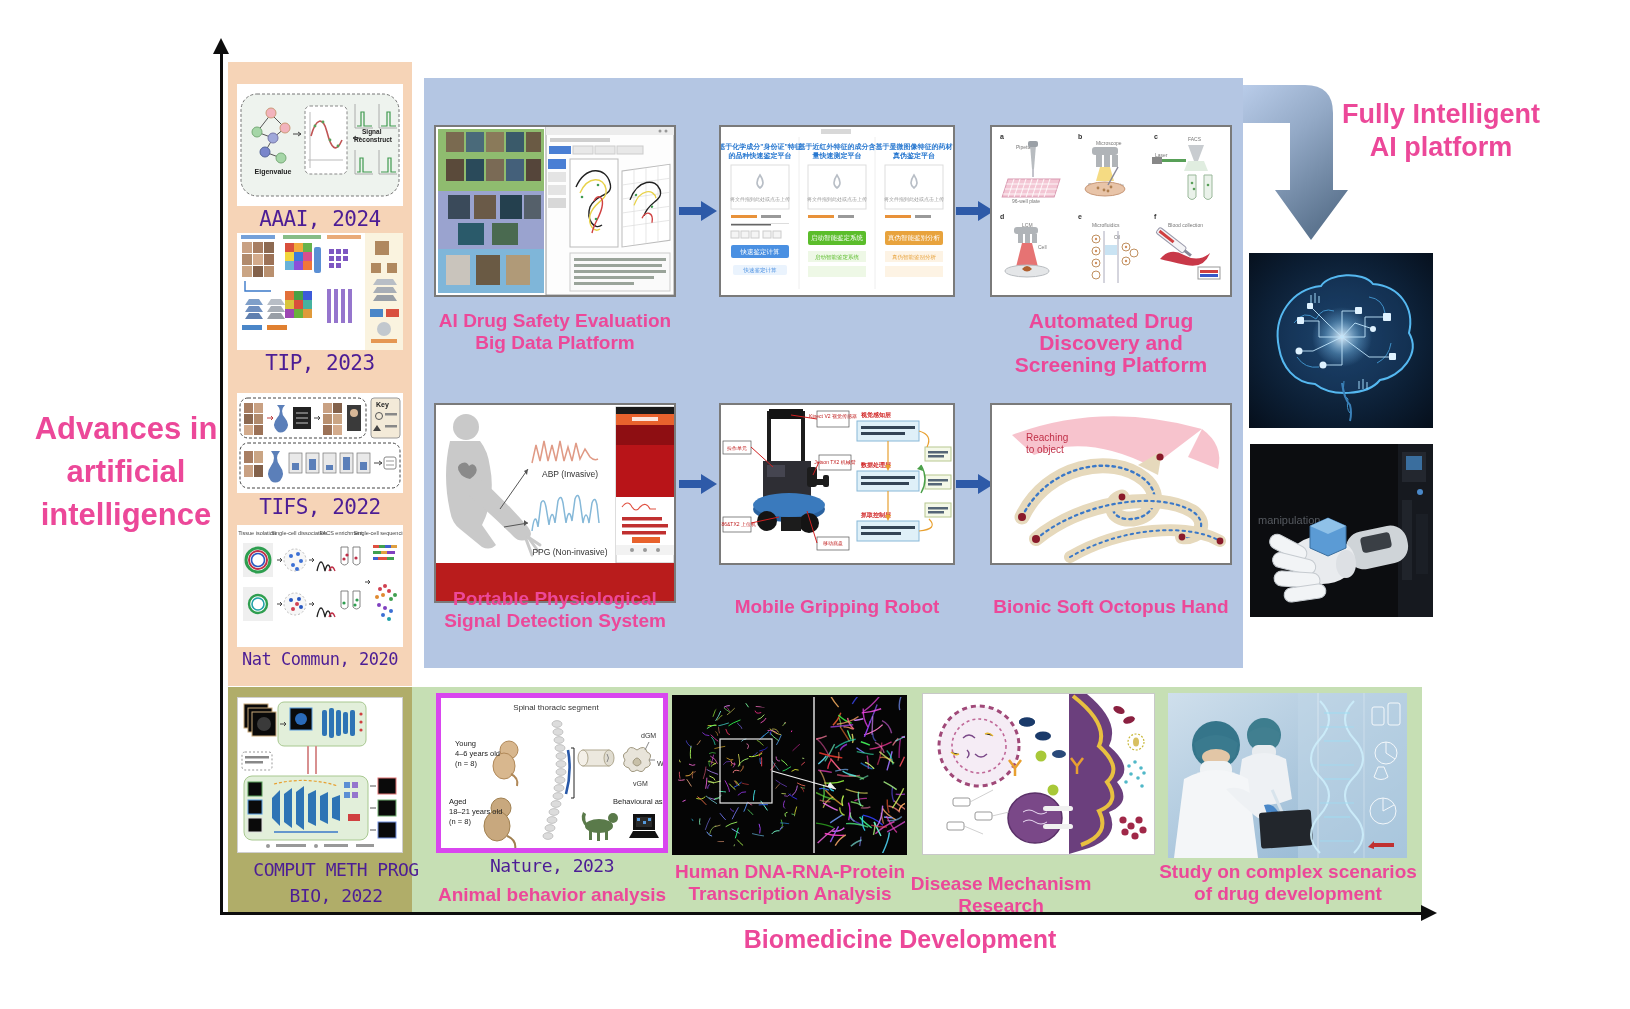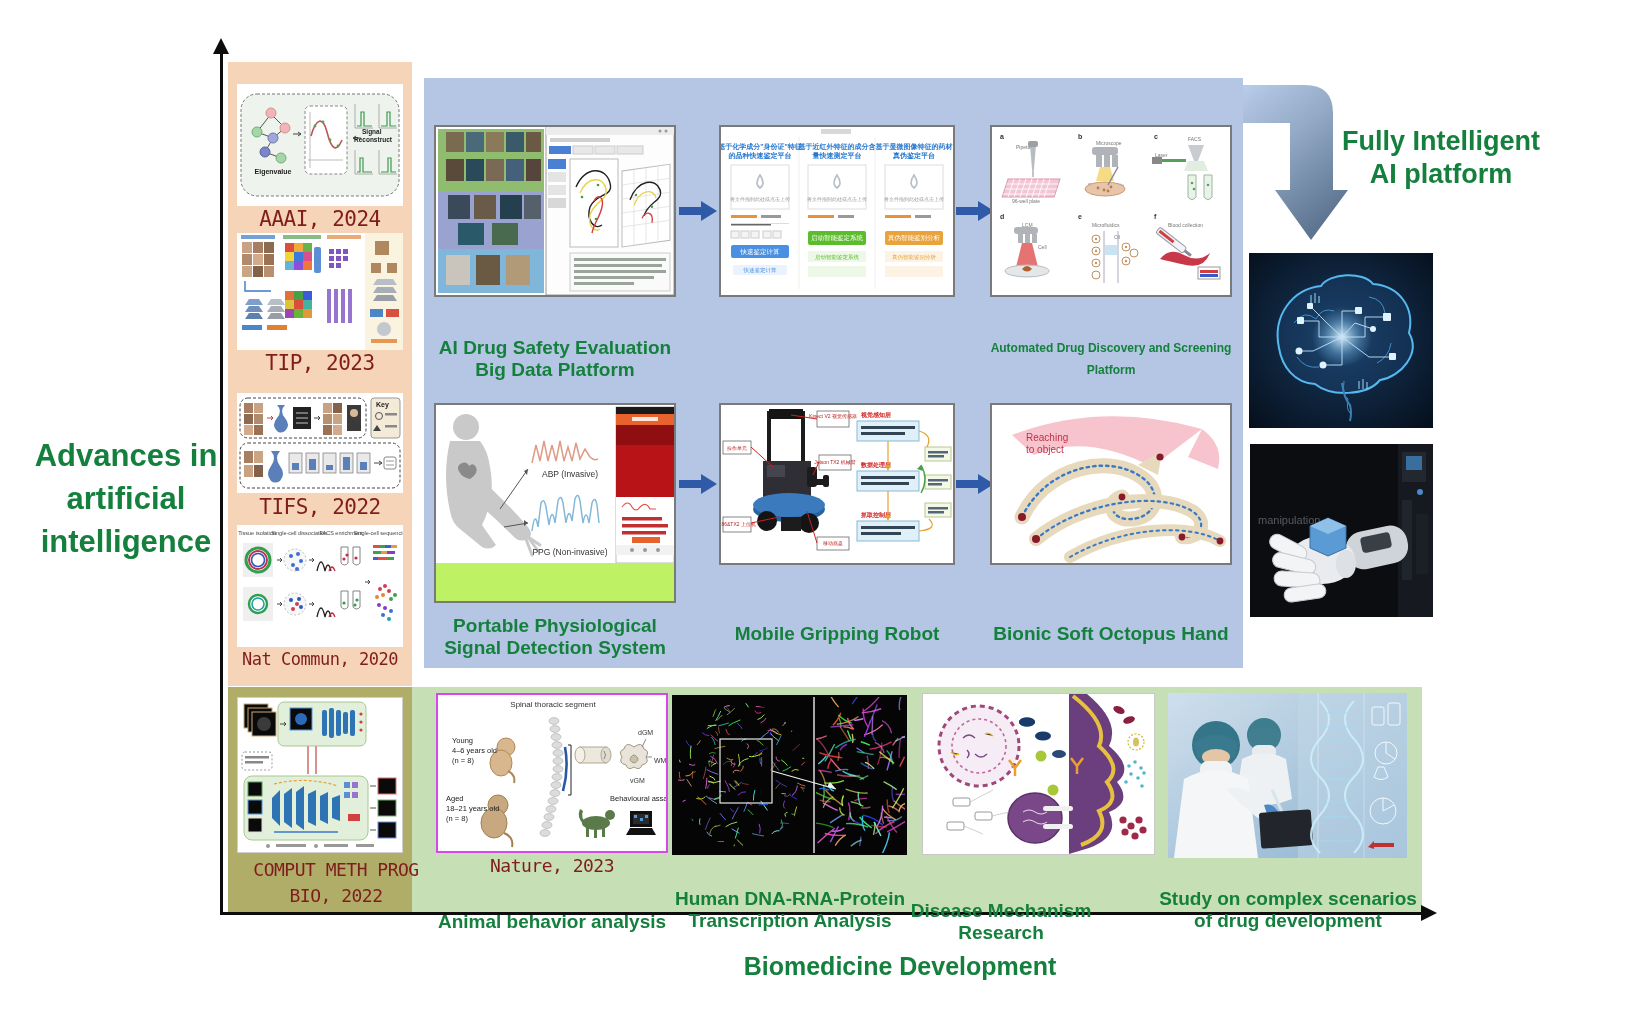--- a/index.html
+++ b/index.html
@@ -1,25 +1,25 @@
 <!DOCTYPE html>
 <html><head>
 <meta charset="utf-8">
 <style>
   html,body{margin:0;padding:0;background:#fff;}
   .canvas{position:relative;width:1630px;height:1009px;background:#fff;
           font-family:"Liberation Sans",sans-serif;overflow:hidden;}
   .abs{position:absolute;box-sizing:border-box;}
   .band{position:absolute;}
-  .shot{position:absolute;background:#bef264;border:2px solid #7a7a7a;box-sizing:border-box;overflow:hidden;}
+  .shot{position:absolute;background:#b91c1c;border:2px solid #7a7a7a;box-sizing:border-box;overflow:hidden;}
   .thumb{position:absolute;background:#fff;box-sizing:border-box;overflow:hidden;}
-  .cap-mono{position:absolute;font-family:"DejaVu Sans Mono",monospace;color:#7f1d1d;
+  .cap-mono{position:absolute;font-family:"DejaVu Sans Mono",monospace;color:#4c1d95;
             text-align:center;letter-spacing:-0.5px;}
   .cap-bold{position:absolute;font-family:"Liberation Sans",sans-serif;font-weight:700;
-            color:#15803d;text-align:center;margin-top:27px;}
+            color:#ec4899;text-align:center;}
   .axis{position:absolute;background:#0d0d0d;}
   .axis-head-up{position:absolute;width:0;height:0;border-left:8px solid transparent;
                 border-right:8px solid transparent;border-bottom:16px solid #0d0d0d;}
   .axis-head-right{position:absolute;width:0;height:0;border-top:8px solid transparent;
                    border-bottom:8px solid transparent;border-left:16px solid #0d0d0d;}
   svg{display:block;}
   svg text{font-family:"Liberation Sans",sans-serif;}
 </style>
 </head>
 <body>
@@ -598,21 +598,21 @@
           <rect x="0" y="0" width="34" height="7" rx="2" fill="#f4f4f6" stroke="#99a"></rect>
           <rect x="2" y="2" width="18" height="3" fill="#d04040"></rect>
           <rect x="34" y="2" width="8" height="3" fill="#889"></rect>
         </g>
       <path d="M168,132 q10,-12 24,-4 q14,8 26,-2 q-6,16 -24,12 q-18,-4 -26,-6 Z" fill="#c83848"></path>
       <rect x="206" y="140" width="22" height="12" fill="#fff" stroke="#999"></rect>
       <rect x="208" y="143" width="18" height="3" fill="#d04040"></rect>
         <rect x="208" y="147" width="18" height="3" fill="#3858c8"></rect>
     </svg>
   </div>
-  <div class="cap-bold" style="left:986px;top:310px;width:250px;font-size:12px;line-height:22px;">Automated Drug Discovery and Screening Platform</div>
+  <div class="cap-bold" style="left:986px;top:310px;width:250px;font-size:21px;line-height:22px;">Automated Drug Discovery and Screening Platform</div>
 
   <div class="shot" style="left:434px;top:403px;width:242px;height:200px;">
     <svg width="238" height="158" viewBox="0 0 238 158">
       <rect x="0" y="0" width="238" height="158" fill="#fff"></rect>
       <circle cx="30" cy="22" r="13" fill="#c9c9c9"></circle>
       <path d="M14,36 q-8,34 0,70 q2,12 10,18 l22,18 q8,4 14,-2 l-14,-20 q14,-28 8,-58 q-2,-16 -10,-26 Z" fill="#c9c9c9"></path>
       <path d="M40,70 q26,22 52,52 q6,8 0,12 q-8,4 -14,-2 q-24,-24 -48,-44 Z" fill="#c9c9c9"></path>
       <g stroke="#c9c9c9" stroke-width="3" stroke-linecap="round">
         <line x1="92" y1="132" x2="104" y2="140"></line>
           <line x1="92" y1="132" x2="102" y2="146"></line>
@@ -937,21 +937,21 @@
           <circle cx="30" cy="148" r="2"></circle>
           <rect x="38" y="146" width="30" height="3"></rect>
           <circle cx="78" cy="148" r="2"></circle>
           <rect x="86" y="146" width="24" height="3"></rect>
           <rect x="118" y="146" width="18" height="3"></rect>
         </g>
     </svg>
   </div>
   <div class="cap-mono" style="left:224px;top:857px;width:192px;font-size:18px;line-height:26px;padding-left:16px;">COMPUT METH PROG BIO, 2022</div>
 
-  <div class="thumb" style="left:436px;top:693px;width:232px;height:160px;border:2px solid #d946ef;">
+  <div class="thumb" style="left:436px;top:693px;width:232px;height:160px;border:5px solid #d946ef;">
     <svg width="230" height="158" viewBox="0 0 230 158">
       <rect x="0" y="0" width="230" height="158" fill="#fff"></rect>
       <text x="115" y="12" font-size="8" fill="#333" text-anchor="middle">Spinal thoracic segment</text>
       <g fill="#dcdcdc" stroke="#aaa" stroke-width="0.6">
         <ellipse cx="116" cy="26" rx="5" ry="3.4"></ellipse>
           <ellipse cx="117" cy="34" rx="5" ry="3.4"></ellipse>
           <ellipse cx="118" cy="42" rx="5" ry="3.4"></ellipse>
         <ellipse cx="119" cy="50" rx="5" ry="3.4"></ellipse>
           <ellipse cx="120" cy="58" rx="5" ry="3.4"></ellipse>
           <ellipse cx="120" cy="66" rx="5" ry="3.4"></ellipse>

